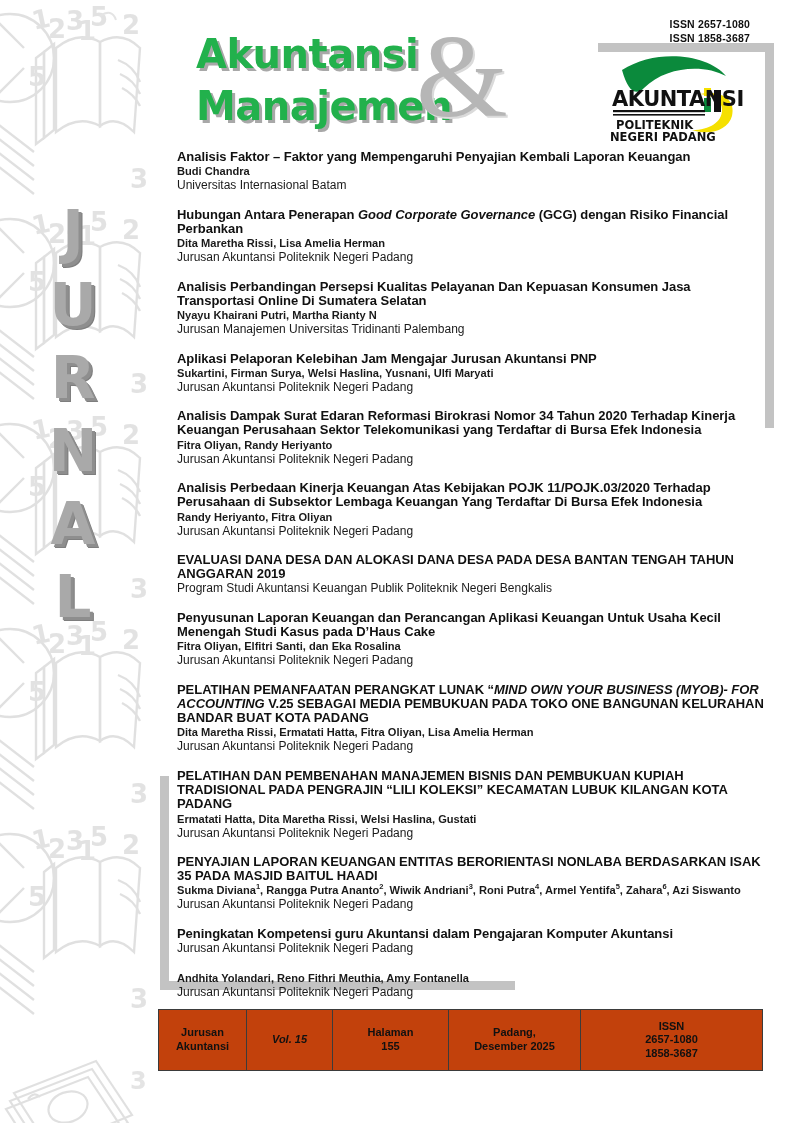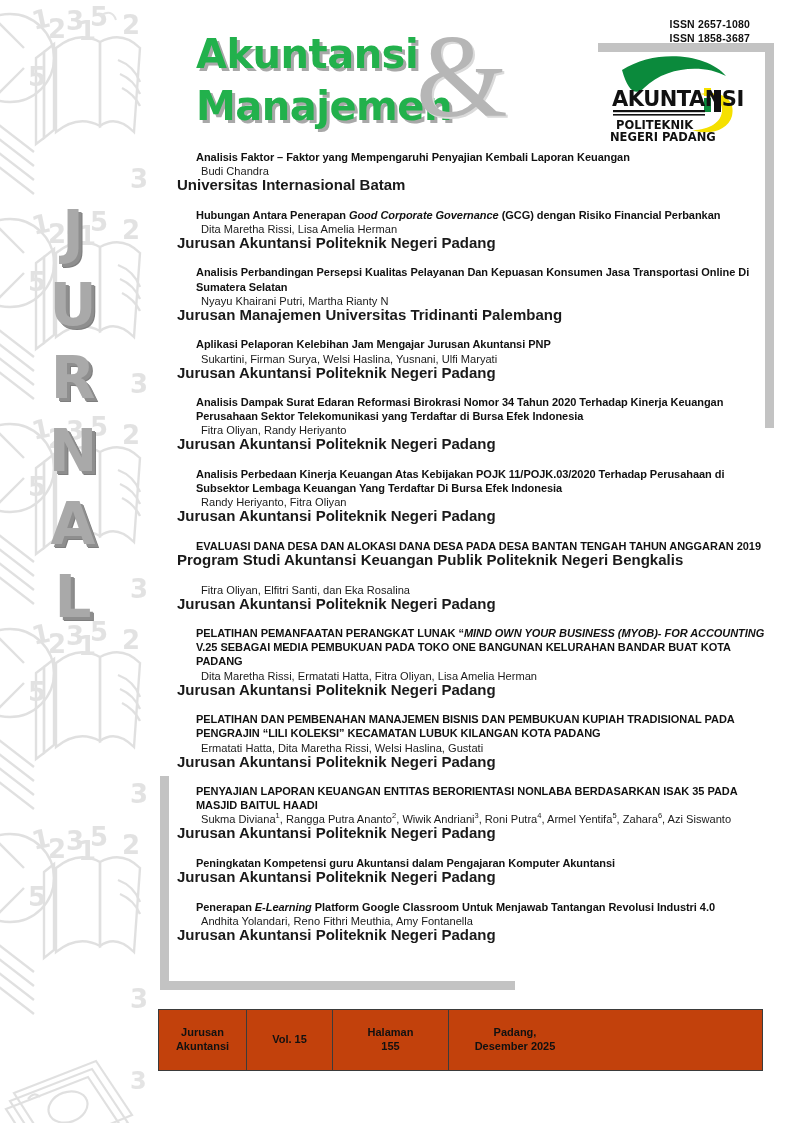--- a/index.html
+++ b/index.html
@@ -86,49 +86,49 @@
   
   .logo { position: absolute; left: 604px; top: 50px; width: 150px; height: 92px; }
   .logo svg { display: block; }
 
   
   .articles {
     position: absolute; left: 177px; top: 150px; width: 592px;
   }
   .article { margin-bottom: 15.5px; }
   .art-title {
-    font-size: 11px; font-weight: bold; color: #111;
-    line-height: 14.2px; letter-spacing: -0.05px; margin-left: 19px;
+    font-size: 13px; font-weight: bold; color: #111;
+    line-height: 14.2px; letter-spacing: -0.05px;
   }
   .art-title i { }
   .art-authors {
-    font-size: 11.1px; color: #1a1a1a; line-height: 14px; font-weight: normal; margin-left: 24px;
+    font-size: 11.1px; color: #1a1a1a; line-height: 14px; font-weight: bold;
   }
   .art-authors sup { font-size: 7.5px; vertical-align: super; line-height: 0; }
   .art-affil {
-    font-size: 15px; color: #1a1a1a; line-height: 14px; font-weight: bold;
+    font-size: 12px; color: #1a1a1a; line-height: 14px; font-weight: normal;
   }
 
   
   .foot-table {
     position: absolute; left: 158px; top: 1009px; width: 605px; height: 62px;
     display: flex;
     border: 1.4px solid #3b3b3b;
     background: #c2410c;
   }
   .ft-cell {
     display: flex; align-items: center; justify-content: center;
     text-align: center;
     font-size: 11px; font-weight: bold; color: #111; line-height: 13.6px;
     border-right: 1.4px solid #3b3b3b;
     padding: 2px 3px;
   }
   .ft-cell:last-child { border-right: none; }
   .c1 { width: 88px; }
-  .c2 { width: 86px; }
+  .c2 { width: 86px; font-style: italic; }
   .c3 { width: 86px; }
   .c4 { width: 116px; }
   .c5 { width: 132px; }
   .c6 { flex: 1; }
 </style>
 </head>
 <body>
 
 <div class="page">
 
@@ -342,20 +342,21 @@
       <div class="article">
         <div class="art-title">Analisis Perbedaan Kinerja Keuangan Atas Kebijakan POJK 11/POJK.03/2020 Terhadap Perusahaan di Subsektor Lembaga Keuangan Yang Terdaftar Di Bursa Efek Indonesia</div>
         <div class="art-authors">Randy Heriyanto, Fitra Oliyan</div>
         <div class="art-affil">Jurusan Akuntansi Politeknik Negeri Padang</div>
       </div>
       <div class="article">
         <div class="art-title">EVALUASI DANA DESA DAN ALOKASI DANA DESA PADA DESA BANTAN TENGAH TAHUN ANGGARAN 2019</div>
         <div class="art-affil">Program Studi Akuntansi Keuangan Publik Politeknik Negeri Bengkalis</div>
       </div>
       <div class="article">
+        <div class="art-title">Penyusunan Laporan Keuangan dan Perancangan Aplikasi Keuangan Untuk Usaha Kecil Menengah Studi Kasus pada D’Haus Cake</div>
         <div class="art-authors">Fitra Oliyan, Elfitri Santi, dan Eka Rosalina</div>
         <div class="art-affil">Jurusan Akuntansi Politeknik Negeri Padang</div>
       </div>
       <div class="article">
         <div class="art-title">PELATIHAN PEMANFAATAN PERANGKAT LUNAK “<i>MIND OWN YOUR BUSINESS (MYOB)- FOR ACCOUNTING</i> V.25 SEBAGAI MEDIA PEMBUKUAN PADA TOKO ONE BANGUNAN KELURAHAN BANDAR BUAT KOTA PADANG</div>
         <div class="art-authors">Dita Maretha Rissi, Ermatati Hatta, Fitra Oliyan, Lisa Amelia Herman</div>
         <div class="art-affil">Jurusan Akuntansi Politeknik Negeri Padang</div>
       </div>
       <div class="article">
         <div class="art-title">PELATIHAN DAN PEMBENAHAN MANAJEMEN BISNIS DAN PEMBUKUAN KUPIAH TRADISIONAL PADA PENGRAJIN “LILI KOLEKSI” KECAMATAN LUBUK KILANGAN KOTA PADANG</div>
@@ -365,21 +366,20 @@
       <div class="article">
         <div class="art-title">PENYAJIAN LAPORAN KEUANGAN ENTITAS BERORIENTASI NONLABA BERDASARKAN ISAK 35 PADA MASJID BAITUL HAADI</div>
         <div class="art-authors">Sukma Diviana<sup>1</sup>, Rangga Putra Ananto<sup>2</sup>, Wiwik Andriani<sup>3</sup>, Roni Putra<sup>4</sup>, Armel Yentifa<sup>5</sup>, Zahara<sup>6</sup>, Azi Siswanto</div>
         <div class="art-affil">Jurusan Akuntansi Politeknik Negeri Padang</div>
       </div>
       <div class="article">
         <div class="art-title">Peningkatan Kompetensi guru Akuntansi dalam Pengajaran Komputer Akuntansi</div>
         <div class="art-affil">Jurusan Akuntansi Politeknik Negeri Padang</div>
       </div>
       <div class="article">
-        <div class="art-title">Penerapan <i>E-Learning</i> Platform Google Classroom Untuk Menjawab Tantangan Revolusi Industri 4.0</div>
         <div class="art-authors">Andhita Yolandari, Reno Fithri Meuthia, Amy Fontanella</div>
         <div class="art-affil">Jurusan Akuntansi Politeknik Negeri Padang</div>
       </div>
     </div>
 
   <div class="foot-table">
     <div class="ft-cell c1">
       <span>
         <span>Jurusan</span><br>
         <span>Akuntansi</span>
@@ -391,15 +391,22 @@
         <span>Halaman</span><br>
         <span>155</span>
       </span>
     </div>
     <div class="ft-cell c5">
       <span>
         <span>Padang,</span><br>
         <span>Desember 2025</span>
       </span>
     </div>
+    <div class="ft-cell c6">
+      <span>
+        <span>ISSN</span><br>
+        <span>2657-1080</span><br>
+        <span>1858-3687</span>
+      </span>
+    </div>
   </div>
 
 </div>
 
 </body></html>

